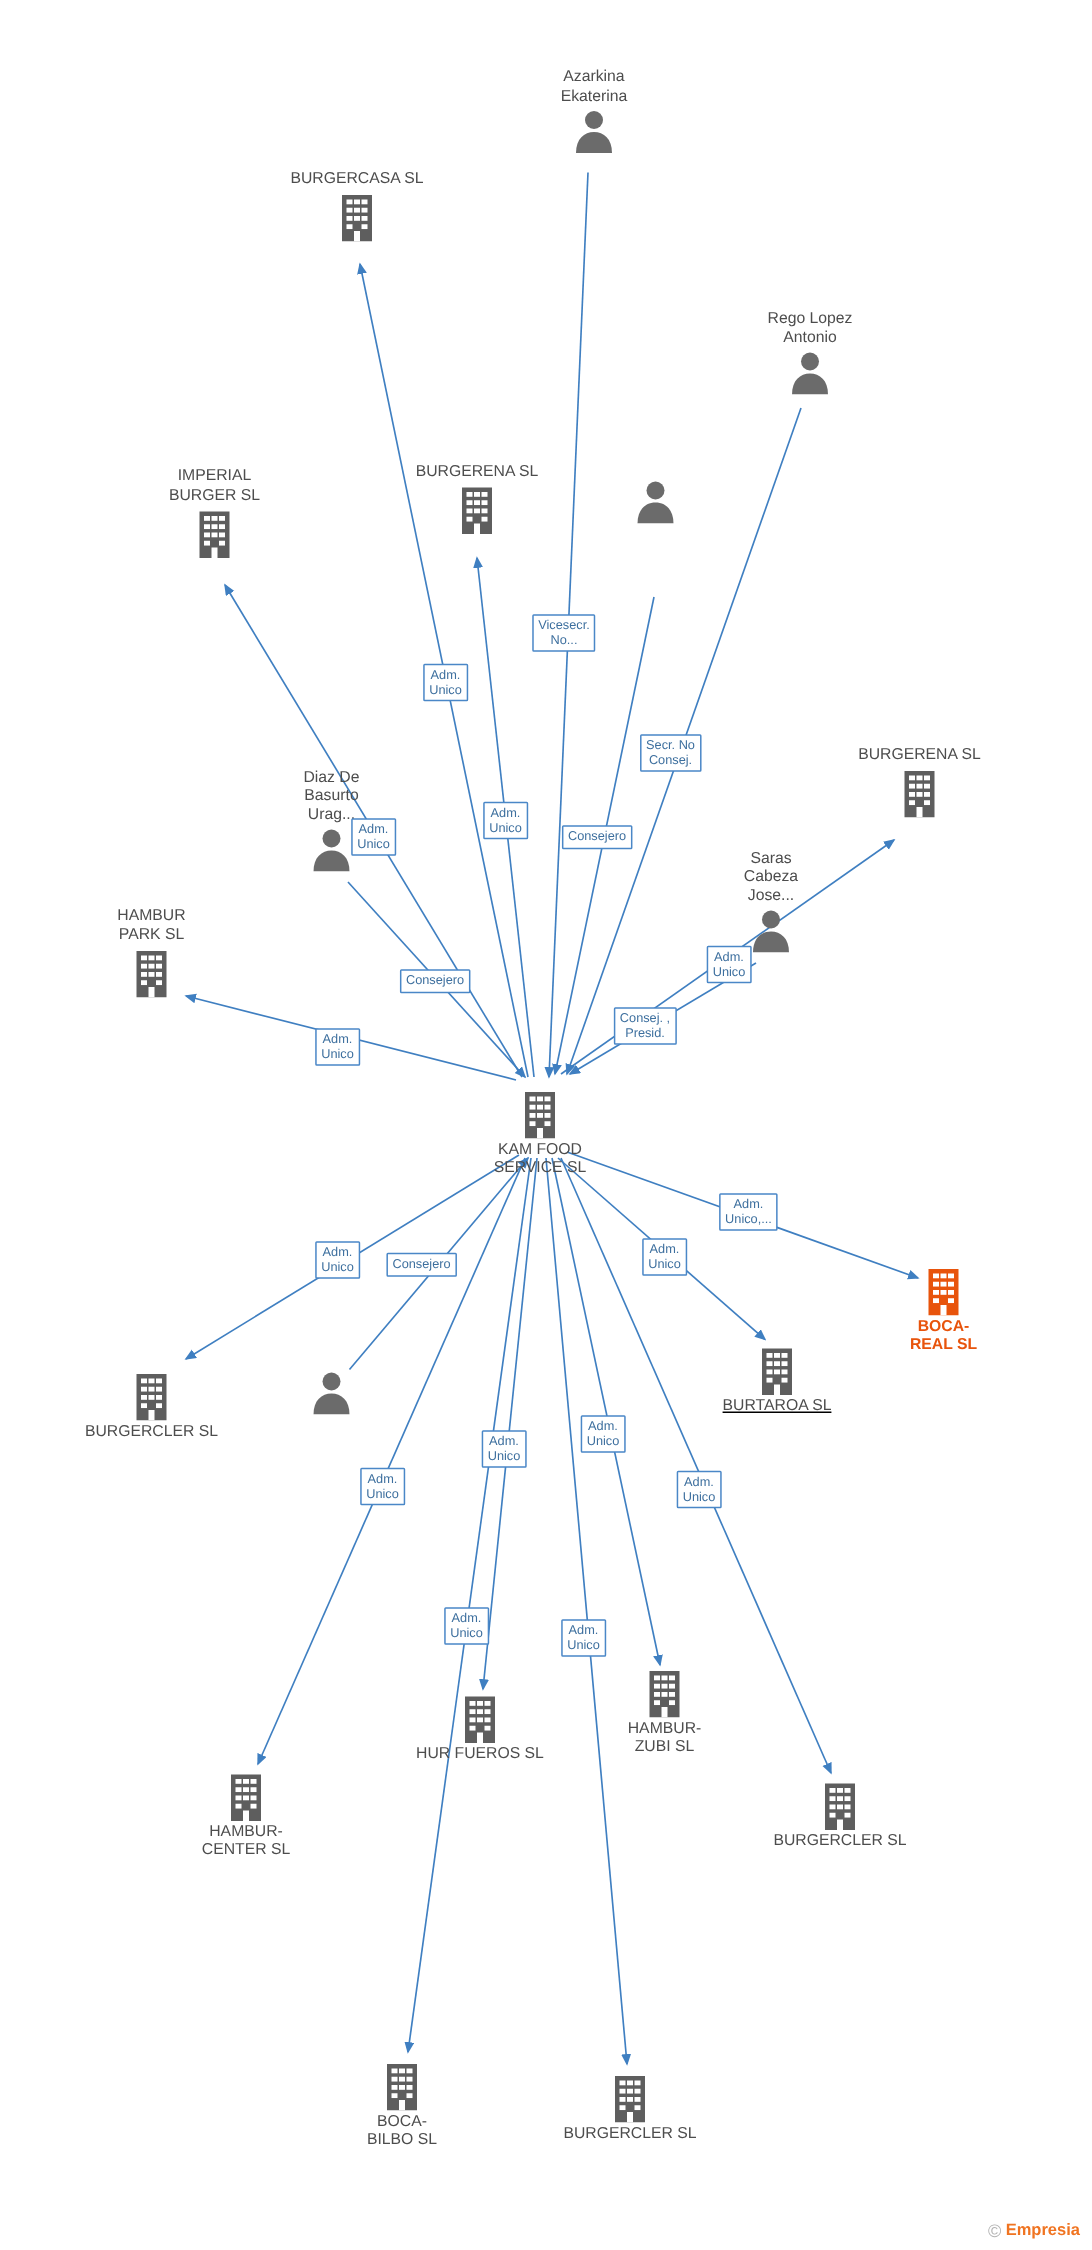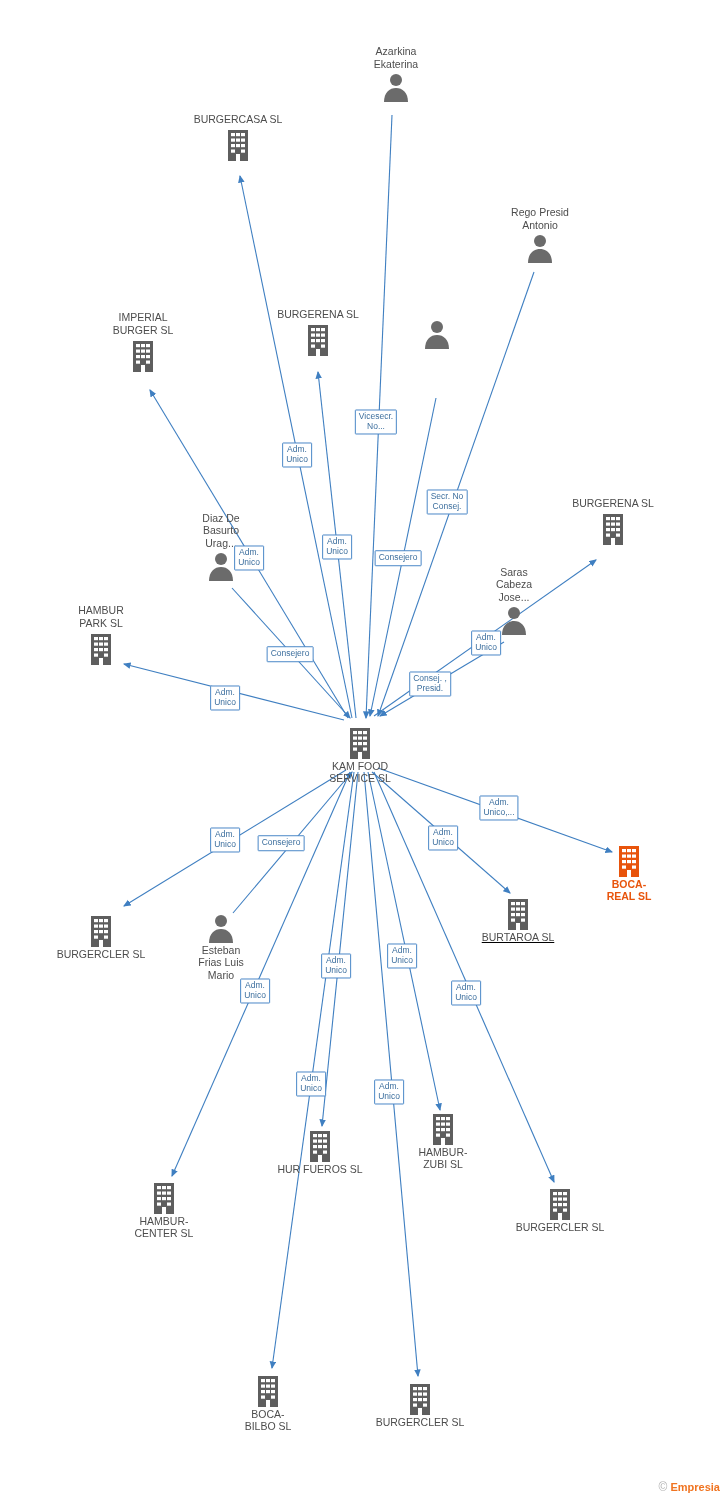--- a/index.html
+++ b/index.html
@@ -136,21 +136,21 @@
               <rect x="12" y="17" width="4" height="3.2"></rect>
               <rect x="17" y="17" width="4" height="3.2"></rect>
               <rect x="7" y="22.5" width="4" height="3.2"></rect>
               <rect x="17" y="22.5" width="4" height="3.2"></rect>
               <rect x="12" y="27" width="4" height="7"></rect>
             </g>
           </svg>
         </span>
       </div>
       <div class="node above" style="left: 540px; top: 206.2px;">
-        <span class="label">Rego Presid
+        <span class="label">Rego Lopez
 Antonio</span>
         <span class="glyph per">
           <svg width="28" height="30" viewBox="0 0 28 30">
             <circle cx="14" cy="8" r="6" fill="#6b6b6b"></circle>
             <path d="M2 30 C2 20.5 7.5 16 14 16 C20.5 16 26 20.5 26 30 Z" fill="#6b6b6b"></path>
           </svg>
         </span>
       </div>
       <div class="node above" style="left: 143px; top: 311.2px;">
         <span class="label">IMPERIAL
@@ -339,23 +339,20 @@
         </span>
         <span class="label">BURGERCLER SL</span>
       </div>
       <div class="node below" style="left: 221px; top: 913px;">
         <span class="glyph per">
           <svg width="28" height="30" viewBox="0 0 28 30">
             <circle cx="14" cy="8" r="6" fill="#6b6b6b"></circle>
             <path d="M2 30 C2 20.5 7.5 16 14 16 C20.5 16 26 20.5 26 30 Z" fill="#6b6b6b"></path>
           </svg>
         </span>
-        <span class="label">Esteban
-Frias Luis
-Mario</span>
       </div>
       <div class="node below" style="left: 443px; top: 1111px;">
         <span class="glyph bld">
           <svg width="28" height="34" viewBox="0 0 28 34">
             <rect x="4" y="3" width="20" height="31" fill="#5e5e5e"></rect>
             <g fill="#ffffff">
               <rect x="7" y="6" width="4" height="3.2"></rect>
               <rect x="12" y="6" width="4" height="3.2"></rect>
               <rect x="17" y="6" width="4" height="3.2"></rect>
               <rect x="7" y="11.5" width="4" height="3.2"></rect>

